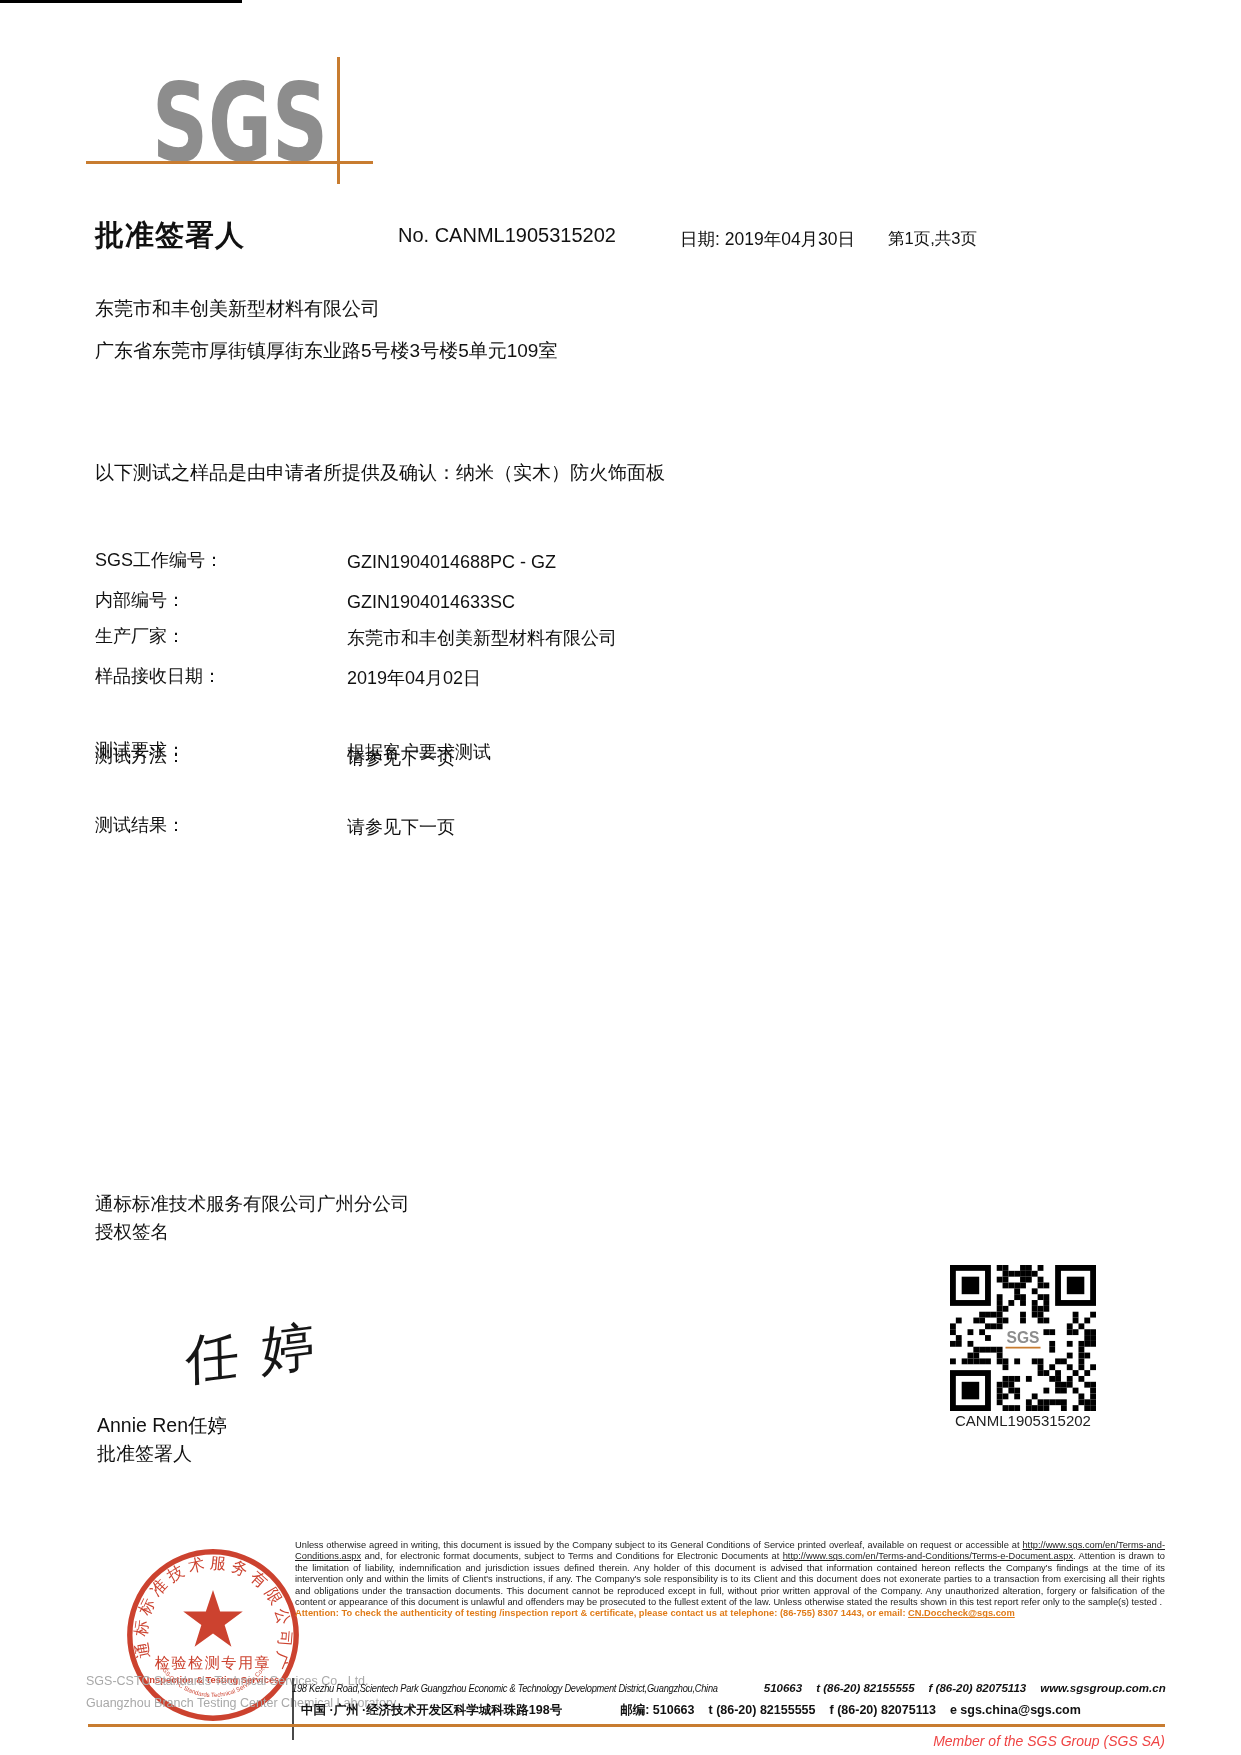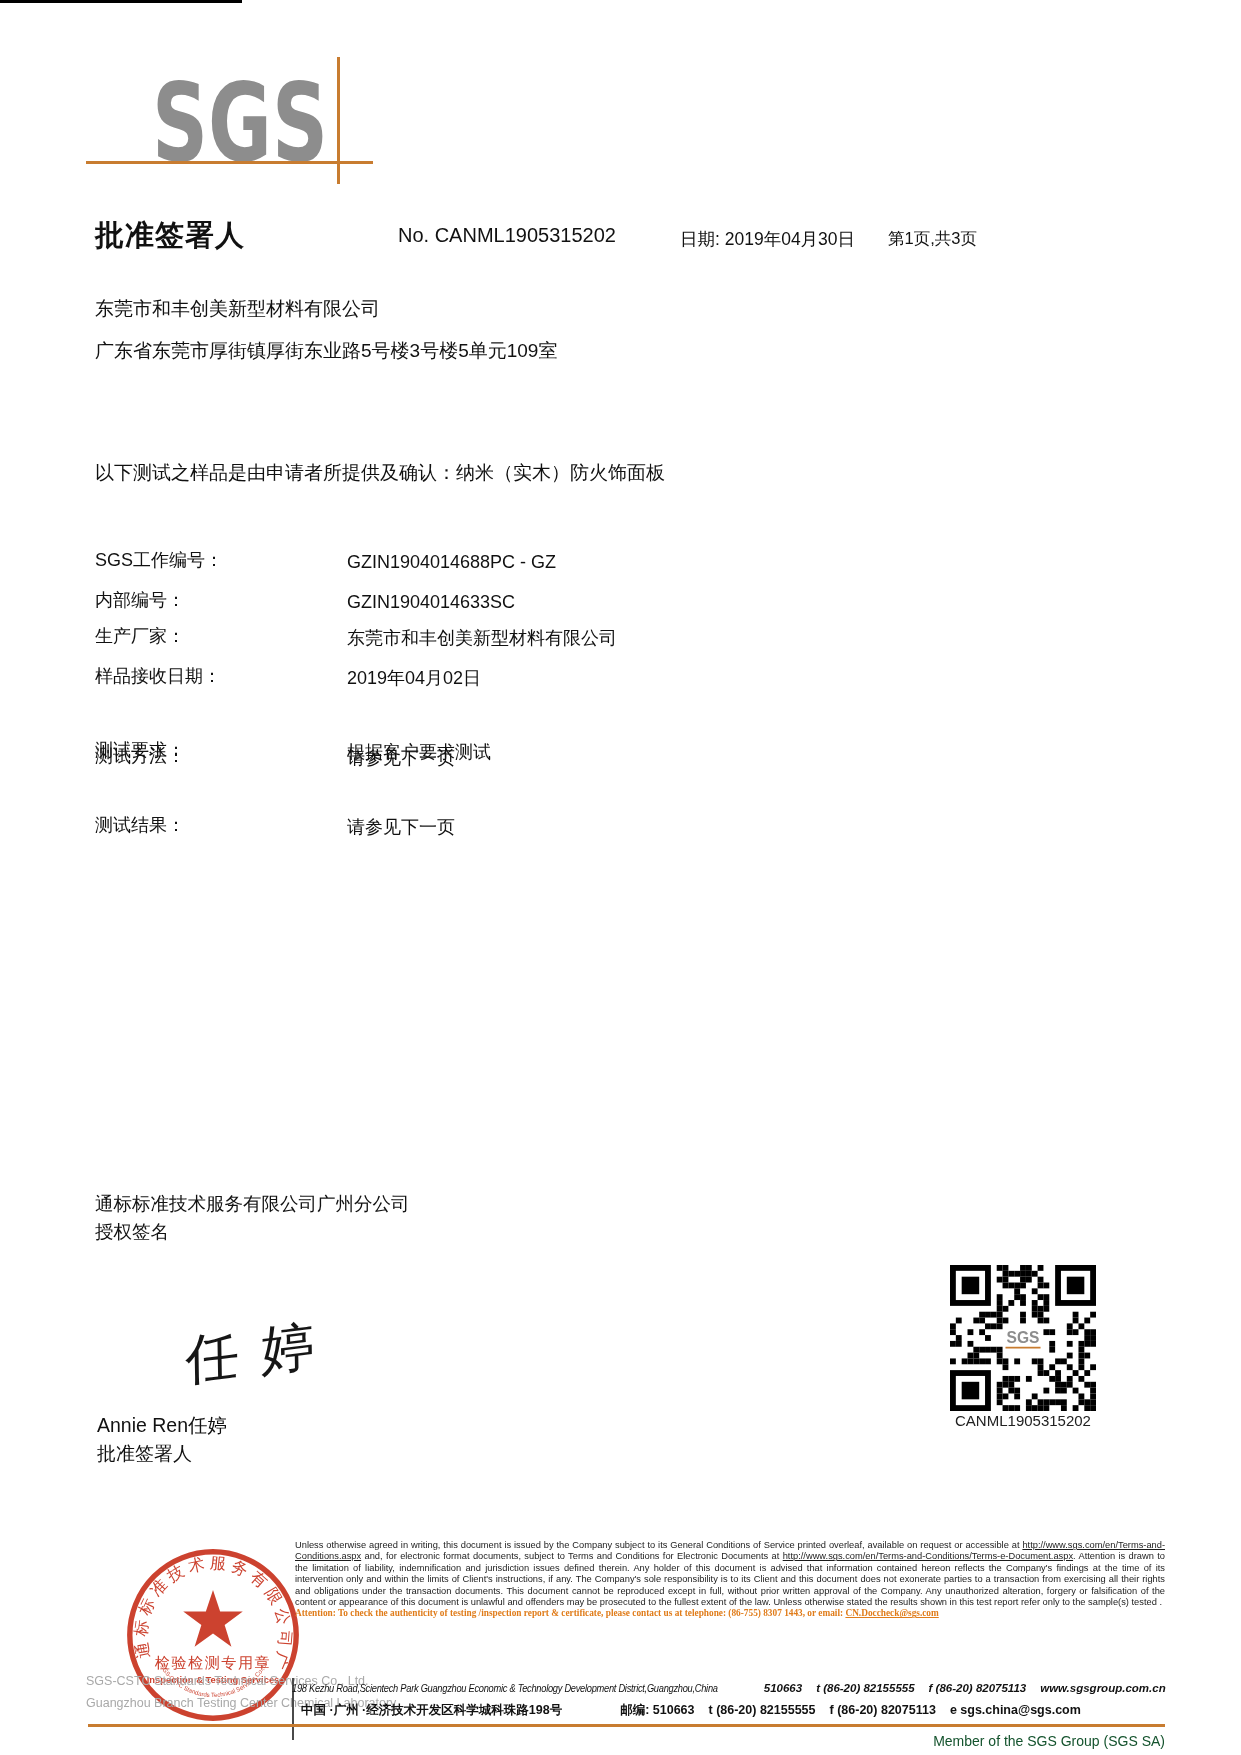--- a/index.html
+++ b/index.html
@@ -30,30 +30,30 @@
   
   .qr-wrap{left:950px;top:1265px;width:146px;height:146px;}
   .qr-label{left:942px;top:1412px;width:162px;text-align:center;font-size:15px;color:#222;}
   
   .stamp{left:120px;top:1542px;width:186px;height:186px;opacity:.92;}
   .lab-line1{left:86px;top:1674px;font-size:12.5px;color:#a9a9a9;}
   .lab-line2{left:86px;top:1696px;font-size:12.5px;color:#a9a9a9;}
   
   .legal{left:295px;top:1540px;width:870px;font-size:9.3px;line-height:11.4px;text-align:justify;color:#1c1c1c;}
   .lnk{text-decoration:underline;color:#1c1c1c;}
-  .attn{color:#e07c1a;font-weight:bold;font-family:Liberation Serif, serif;}
+  .attn{color:#e07c1a;font-weight:bold;}
   .attn a{color:#e07c1a;}
   .footer-vline{left:292px;top:1678px;width:2px;height:62px;background:#4a4a4a;}
   .addr-row1{left:292px;top:1682px;width:864px;font-size:11.5px;white-space:nowrap;color:#111;font-style:italic;}
   .addr-en{font-size:10px;letter-spacing:-0.3px;display:inline-block;transform:scaleX(.93);transform-origin:left center;}
   .addr-row2{left:301px;top:1702px;width:864px;font-size:12.5px;font-weight:bold;white-space:nowrap;color:#111;}
   .addr-gap{display:inline-block;width:14px;}
   .addr-gap-wide{display:inline-block;width:58px;}
   .footer-hline{left:88px;top:1724px;width:1077px;height:2.5px;background:#c87c30;}
-  .member{left:800px;top:1733px;width:365px;text-align:right;font-size:14px;color:#14532d;}
+  .member{left:800px;top:1733px;width:365px;text-align:right;font-size:14px;color:#ef4444;font-style:italic;}
   a{cursor:pointer;}
 </style>
 </head>
 <body>
 
 <div id="page">
 
   <svg class="logo-svg" width="200" height="100" viewBox="0 0 200 100">
     <text x="0" y="90" font-family="DejaVu Sans, sans-serif" font-weight="bold" font-size="108" fill="#8d8d8d" textLength="176" lengthAdjust="spacingAndGlyphs">SGS</text>
   </svg>

